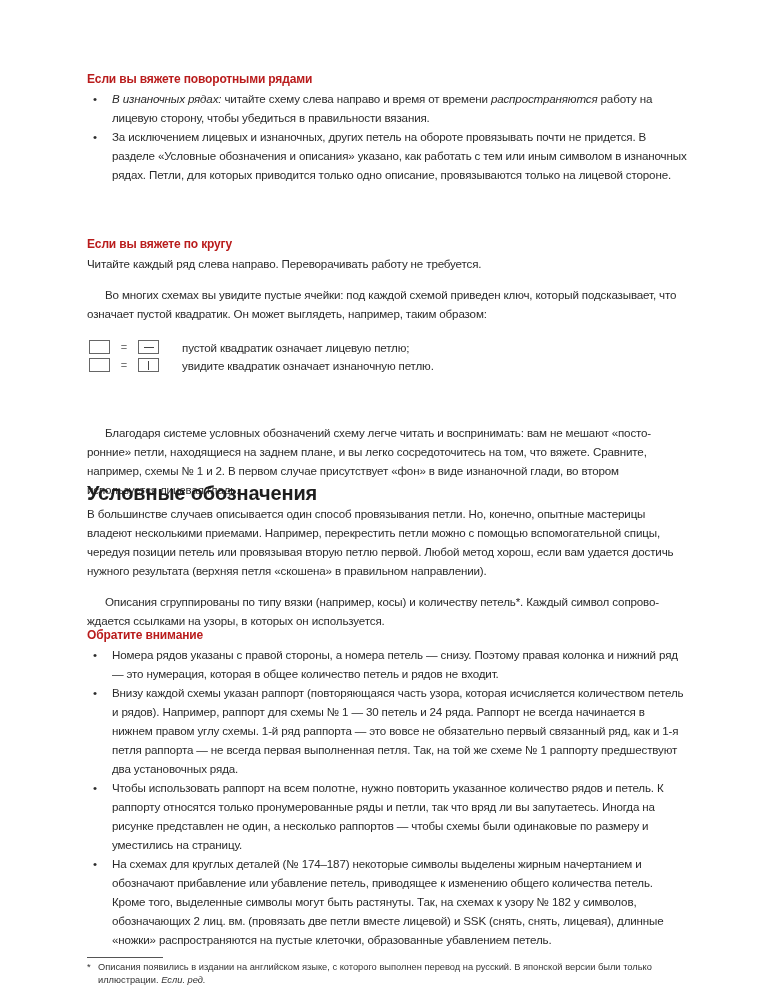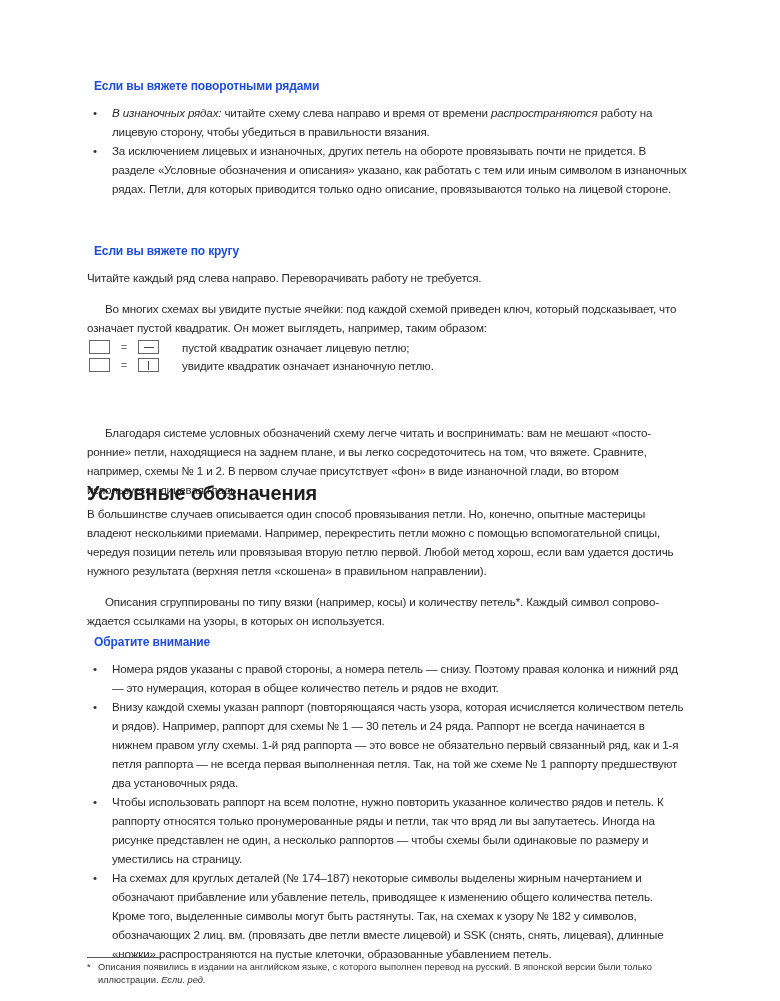--- a/index.html
+++ b/index.html
@@ -1,19 +1,19 @@
 <!DOCTYPE html>
 <html><head>
 <meta charset="utf-8">
 <style>
   html, body { margin: 0; padding: 0; background: #ffffff; }
   body { width: 780px; height: 1001px; position: relative; overflow: hidden;
          font-family: "Liberation Sans", sans-serif; color: #2b2b2b; }
   .page { position: absolute; left: 87px; top: 70px; width: 600px; font-size: 11.6px; line-height: 19px; letter-spacing: -0.15px; }
-  h3 { font-size: 12px; font-weight: bold; margin: 7px; line-height: 19px; color: #1d4ed8; }
+  h3 { font-size: 12px; font-weight: bold; margin: 0; line-height: 19px; color: #b91c1c; }
   h2 { font-size: 20px; font-weight: bold; margin: 0; line-height: 21px; color: #1e1e1e; }
   p { margin: 0; }
   .indent { text-indent: 18px; margin-top: 12px; }
   ul { margin: 0; padding: 0; list-style: none; }
   li { position: relative; padding-left: 25px; }
   li::before { content: "•"; position: absolute; left: 6px; top: 0; }
   .sec1 { position: absolute; top: 0; }
   .sec2 { position: absolute; top: 165px; }
   .legend { position: absolute; top: 268px; }
   .sec3 { position: absolute; top: 341px; }

